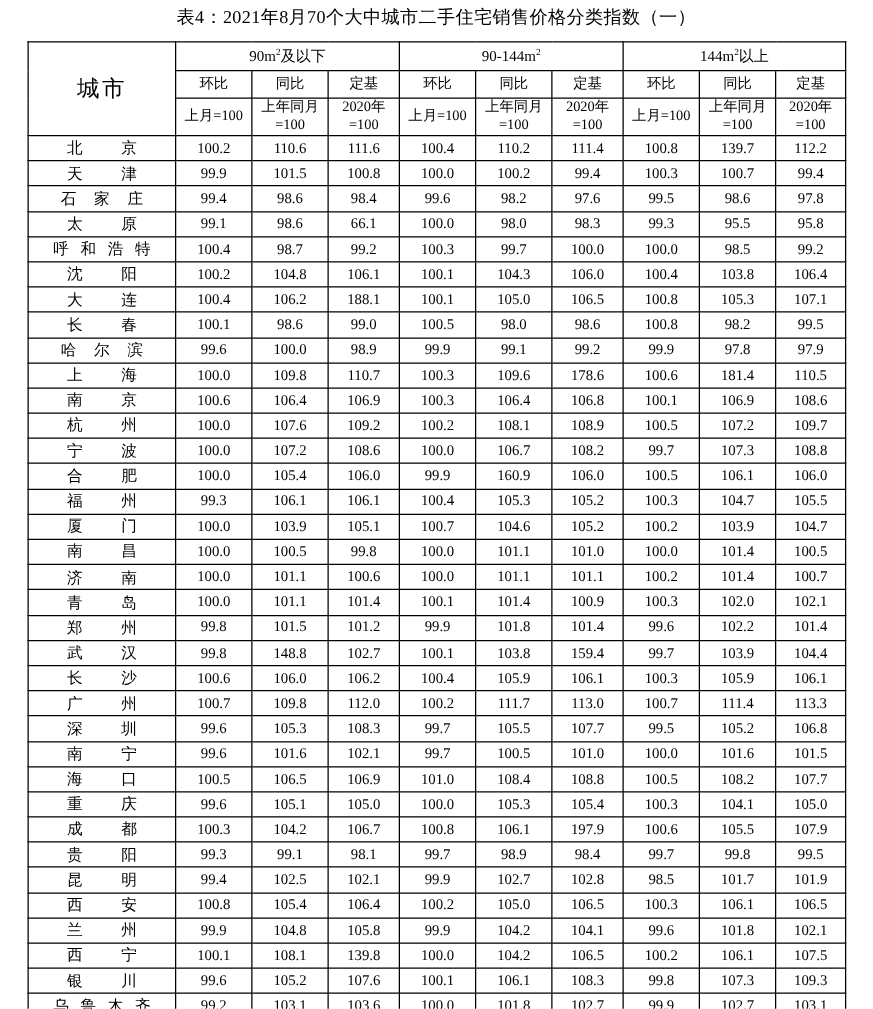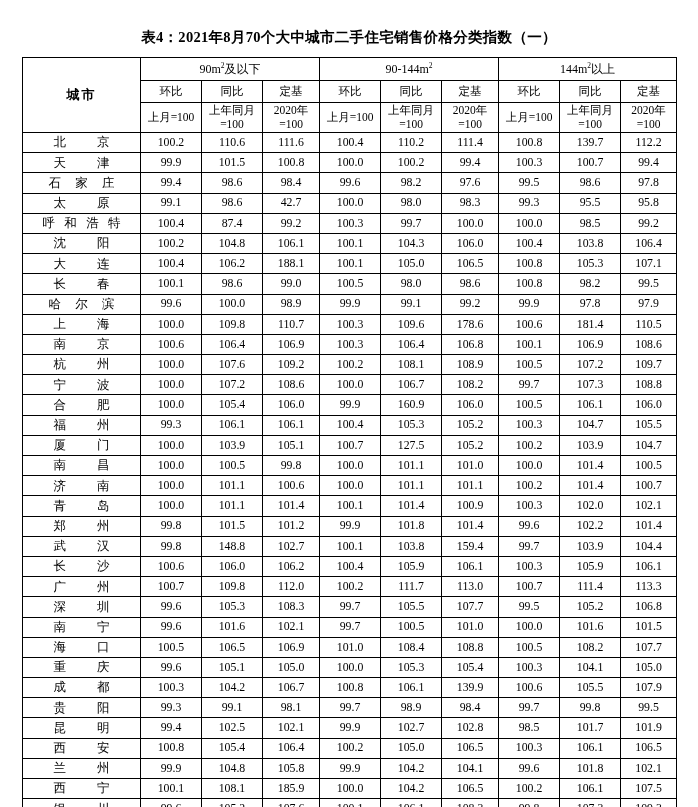--- a/index.html
+++ b/index.html
@@ -17,23 +17,23 @@
   .page {
     width: 698px;
     height: 807px;
     position: relative;
     box-sizing: border-box;
     padding: 0 22px;
   }
   .title {
     text-align: center;
     font-size: 14.5px;
-    font-weight: bold;
+    font-weight: normal;
     letter-spacing: 0.3px;
-    padding-top: 28px;
+    padding-top: 4px;
     padding-bottom: 10px;
     white-space: nowrap;
   }
   table.idx {
     border-collapse: collapse;
     width: 654px;
     table-layout: fixed;
     font-size: 11.5px;
   }
   table.idx th, table.idx td {
@@ -52,23 +52,22 @@
   }
   .sub-head {
     height: 21px;
     font-size: 11.5px;
   }
   .base-head {
     height: 29px;
     font-size: 11.5px;
   }
   .city-head {
-    font-size: 13px;
+    font-size: 18px;
     letter-spacing: 2px;
-    font-weight: bold;
   }
   td.city {
     text-align: center;
     font-size: 12.5px;
     height: 19.2px;
     padding: 0 6px;
   }
   td.city .nm {
     display: flex;
     justify-content: space-between;
@@ -226,39 +225,39 @@
         </tr>
         <tr>
           <td class="city">
             <span class="nm" style="width: 56px;">
               <span>太</span>
               <span>原</span>
             </span>
           </td>
           <td class="num">99.1</td>
           <td class="num">98.6</td>
-          <td class="num">42.7</td>
+          <td class="num">66.1</td>
           <td class="num">100.0</td>
           <td class="num">98.0</td>
           <td class="num">98.3</td>
           <td class="num">99.3</td>
           <td class="num">95.5</td>
           <td class="num">95.8</td>
         </tr>
         <tr>
           <td class="city">
             <span class="nm" style="width: 78px;">
               <span>呼</span>
               <span>和</span>
               <span>浩</span>
               <span>特</span>
             </span>
           </td>
           <td class="num">100.4</td>
-          <td class="num">87.4</td>
+          <td class="num">98.7</td>
           <td class="num">99.2</td>
           <td class="num">100.3</td>
           <td class="num">99.7</td>
           <td class="num">100.0</td>
           <td class="num">100.0</td>
           <td class="num">98.5</td>
           <td class="num">99.2</td>
         </tr>
         <tr>
           <td class="city">
@@ -435,21 +434,21 @@
           <td class="city">
             <span class="nm" style="width: 56px;">
               <span>厦</span>
               <span>门</span>
             </span>
           </td>
           <td class="num">100.0</td>
           <td class="num">103.9</td>
           <td class="num">105.1</td>
           <td class="num">100.7</td>
-          <td class="num">127.5</td>
+          <td class="num">104.6</td>
           <td class="num">105.2</td>
           <td class="num">100.2</td>
           <td class="num">103.9</td>
           <td class="num">104.7</td>
         </tr>
         <tr>
           <td class="city">
             <span class="nm" style="width: 56px;">
               <span>南</span>
               <span>昌</span>
@@ -640,21 +639,21 @@
             <span class="nm" style="width: 56px;">
               <span>成</span>
               <span>都</span>
             </span>
           </td>
           <td class="num">100.3</td>
           <td class="num">104.2</td>
           <td class="num">106.7</td>
           <td class="num">100.8</td>
           <td class="num">106.1</td>
-          <td class="num">139.9</td>
+          <td class="num">197.9</td>
           <td class="num">100.6</td>
           <td class="num">105.5</td>
           <td class="num">107.9</td>
         </tr>
         <tr>
           <td class="city">
             <span class="nm" style="width: 56px;">
               <span>贵</span>
               <span>阳</span>
             </span>
@@ -722,21 +721,21 @@
         </tr>
         <tr>
           <td class="city">
             <span class="nm" style="width: 56px;">
               <span>西</span>
               <span>宁</span>
             </span>
           </td>
           <td class="num">100.1</td>
           <td class="num">108.1</td>
-          <td class="num">185.9</td>
+          <td class="num">139.8</td>
           <td class="num">100.0</td>
           <td class="num">104.2</td>
           <td class="num">106.5</td>
           <td class="num">100.2</td>
           <td class="num">106.1</td>
           <td class="num">107.5</td>
         </tr>
         <tr>
           <td class="city">
             <span class="nm" style="width: 56px;">

